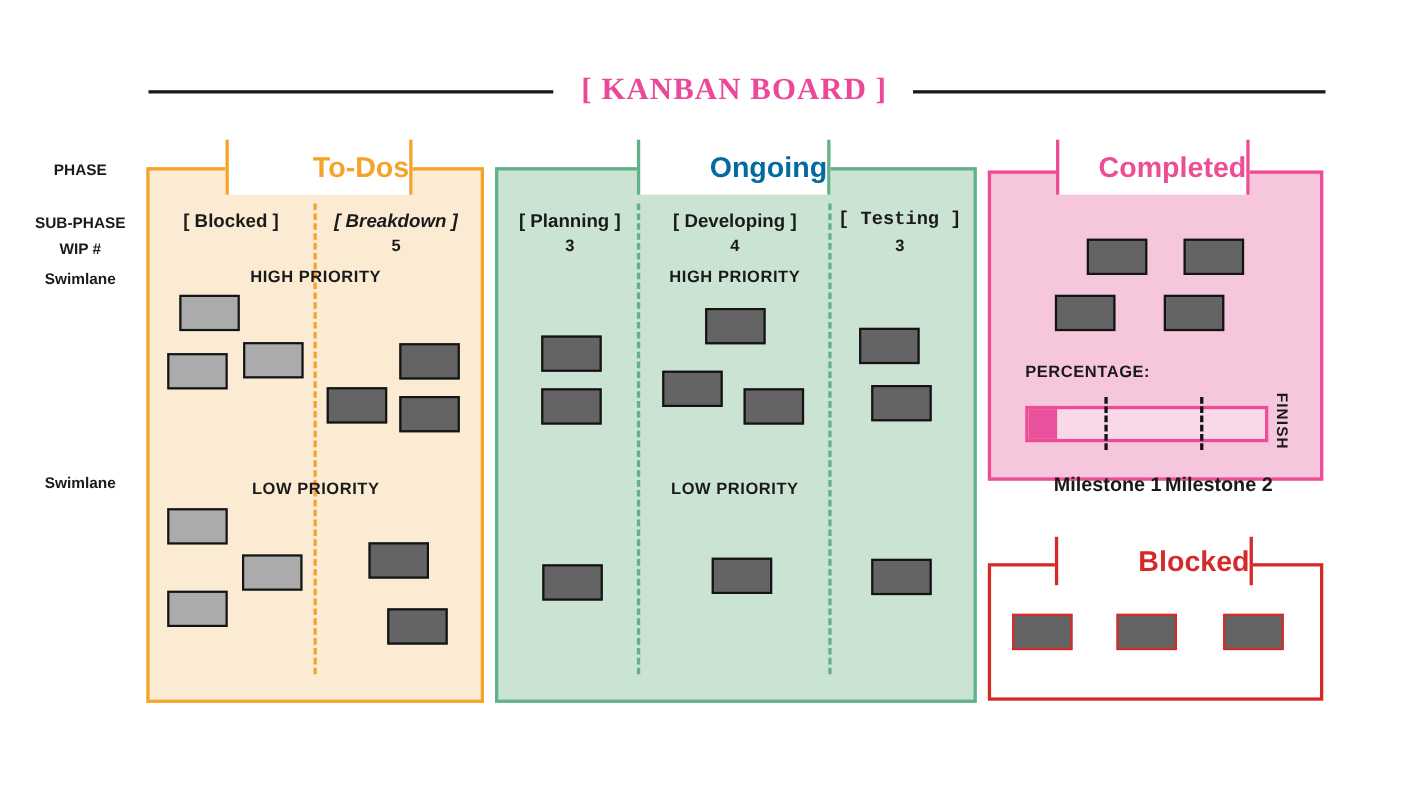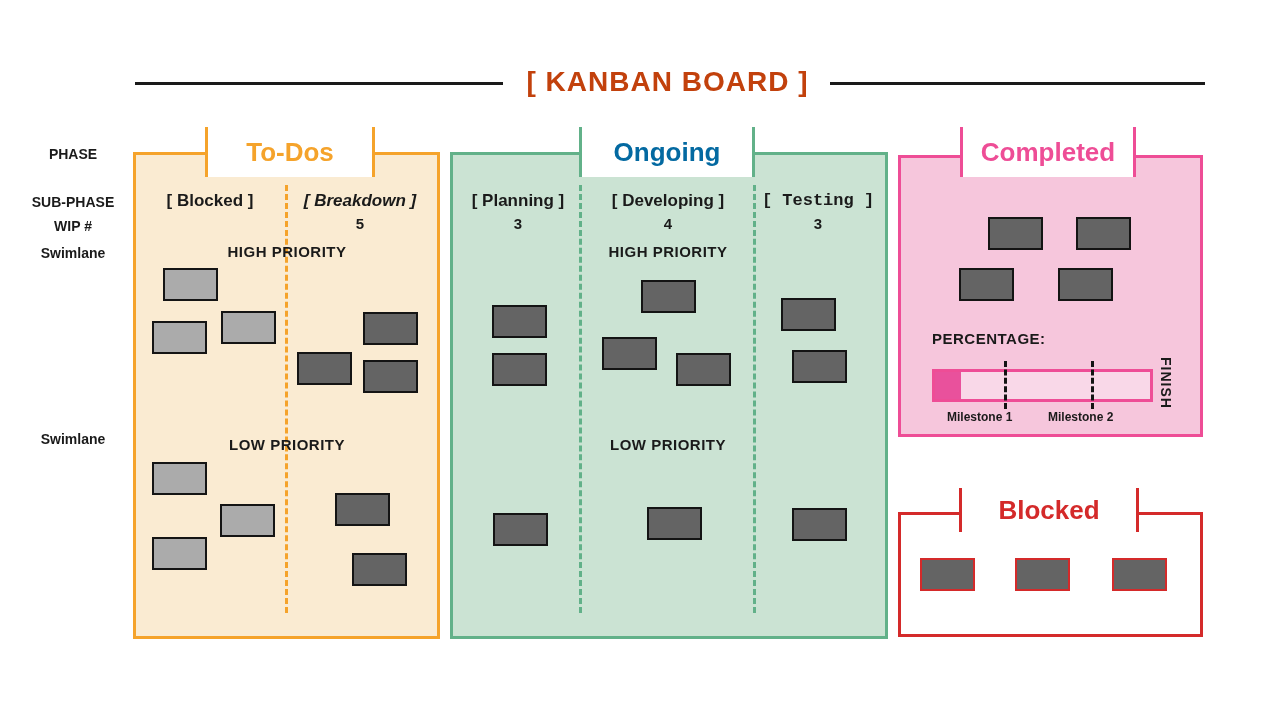--- a/index.html
+++ b/index.html
@@ -5,37 +5,37 @@
   html,body{margin:0;padding:0;background:#ffffff;}
   .board{
     position:relative;width:1280px;height:725px;background:#ffffff;
     font-family:"Liberation Sans",sans-serif;font-weight:700;color:#1a1a1a;
     overflow:hidden;
   }
   .abs{position:absolute;}
   
   .main-title{
     position:absolute;left:520px;top:66px;width:295px;text-align:center;
-    font-size:28px;letter-spacing:1px;color:#c2410c;white-space:nowrap;
+    font-size:28px;letter-spacing:1px;color:#ec4899;white-space:nowrap;font-family:Liberation Serif, serif;
   }
   .title-line{position:absolute;top:82px;height:3px;background:#1a1a1a;}
   .title-line.left{left:135px;width:368px;}
   .title-line.right{left:830px;width:375px;}
   
   .axis-label{position:absolute;left:18px;width:110px;text-align:center;font-size:14px;}
   
   .column{position:absolute;box-sizing:border-box;border-style:solid;border-width:3px;}
   .col-todos{left:133px;top:152px;width:307px;height:487px;border-color:#F5A32B;background:#FAEBD2;}
   .col-ongoing{left:450px;top:152px;width:438px;height:487px;border-color:#62B189;background:#CBE3D3;}
   .col-completed{left:898px;top:155px;width:305px;height:282px;border-color:#EE4D96;background:#F6C6DC;}
   .col-blocked{left:898px;top:512px;width:305px;height:125px;border-color:#D42A2A;background:#ffffff;}
   
   .phase-header{
     position:absolute;height:50px;background:#ffffff;z-index:3;box-sizing:border-box;
-    display:flex;align-items:center;justify-content:center;
+    display:flex;align-items:center;justify-content:flex-end;
     border-left:3px solid;border-right:3px solid;font-size:26px;white-space:nowrap;
   }
   .hdr-todos{left:205px;top:127px;width:170px;border-color:#F5A32B;color:#F5A32B;}
   .hdr-ongoing{left:579px;top:127px;width:176px;border-color:#62B189;color:#0369a1;}
   .hdr-completed{left:960px;top:127px;width:176px;border-color:#EE4D96;color:#EE4D96;}
   .hdr-blocked{left:959px;top:488px;width:180px;height:44px;border-color:#D42A2A;color:#D42A2A;}
   
   .divider{position:absolute;width:0;top:185px;height:428px;z-index:1;border-left:3px dashed;}
   .div-todos{left:285px;border-color:#F5A32B;}
   .div-ongoing-1{left:579px;border-color:#62B189;}
@@ -47,21 +47,21 @@
   
   .percentage-label{position:absolute;left:932px;top:330px;font-size:15px;z-index:2;letter-spacing:0.5px;}
   .progress-bar{
     position:absolute;left:932px;top:369px;width:221px;height:33px;z-index:2;
     box-sizing:border-box;border:3px solid #EE4D96;background:#F9D8E8;
   }
   .progress-fill{position:absolute;left:0;top:0;bottom:0;background:#E9519C;}
   .milestone-dash{position:absolute;top:361px;height:48px;width:0;border-left:3px dashed #141414;z-index:4;}
   .ms-dash-1{left:1004px;}
   .ms-dash-2{left:1091px;}
-  .milestone-label{position:absolute;top:410px;width:120px;text-align:left;font-size:12px;z-index:2;white-space:nowrap;}
+  .milestone-label{position:absolute;top:430px;width:120px;text-align:center;font-size:18px;z-index:2;white-space:nowrap;}
   .ms-label-1{left:947px;}
   .ms-label-2{left:1048px;}
   .finish-label{
     position:absolute;left:1158px;top:357px;height:52px;z-index:2;
     writing-mode:vertical-rl;font-size:14px;letter-spacing:1px;
   }
   
   .card{position:absolute;width:55px;height:33px;box-sizing:border-box;border:2.5px solid #141414;background:#646464;z-index:2;}
   .card-light{background:#ABABAB;}
   .card-dark{background:#646464;}

